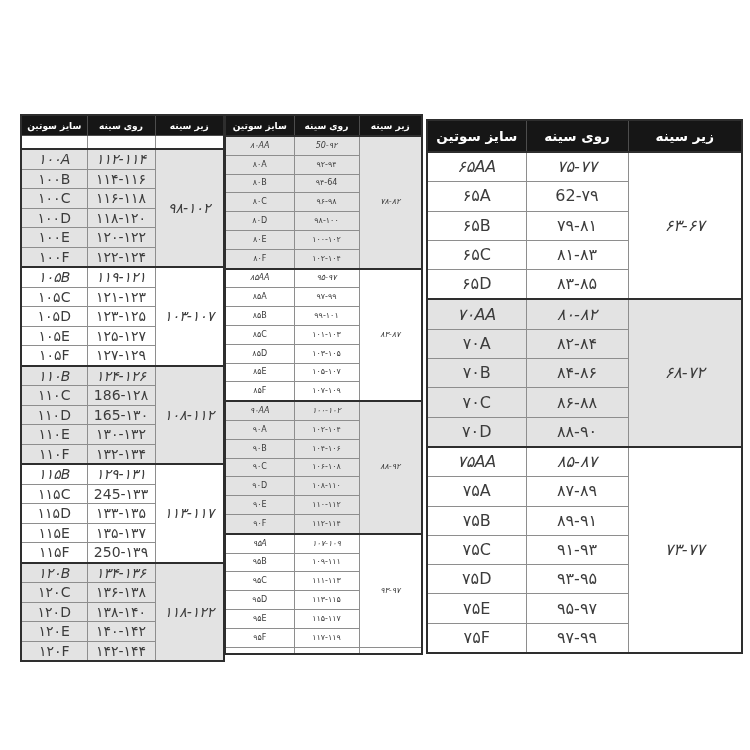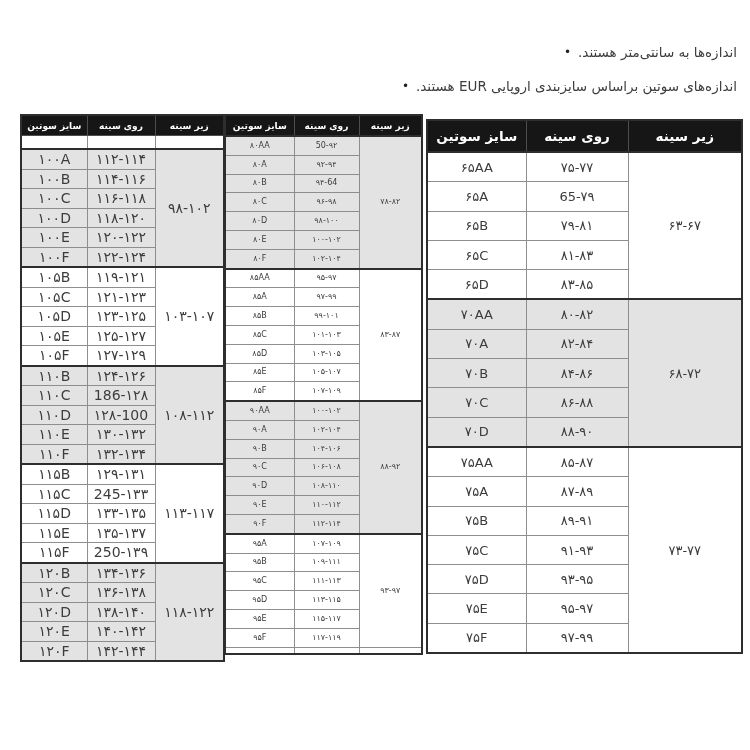--- a/index.html
+++ b/index.html
@@ -21,26 +21,26 @@
   
   .tbl{position:absolute;}
   .tbl table{border-collapse:collapse;table-layout:fixed;width:100%;direction:ltr;
              border:2px solid var(--border-strong);}
   .tbl th{background:var(--header-bg);color:var(--header-text);font-weight:bold;
           text-align:center;vertical-align:middle;border:1px solid #4d4d4d;padding:0;}
   .tbl td{border:1px solid var(--border-light);text-align:center;vertical-align:middle;
           color:var(--cell-text);background:var(--row-plain);padding:0;line-height:1;}
   .tbl tr.shade-gray td{background:var(--row-shade);}
   .tbl tr.shade-white td{background:var(--row-plain);}
-  .tbl tr.group-start td{border-top:2px solid var(--border-strong);}
+  .tbl tr.group-start td{border-top:2px solid var(--border-strong);font-style:italic;}
   .tbl tr.partial td{background:var(--row-plain);}
   
   .tbl-a{left:426px;top:119px;width:315px;}
   .tbl-a th{height:30px;font-size:13.5px;}
-  .tbl-a td{height:28.3px;font-size:13px;}
+  .tbl-a td{height:28.3px;font-size:16px;}
   .tbl-a col:nth-child(1){width:99px}
   .tbl-a col:nth-child(2){width:102px}
   .tbl-a col:nth-child(3){width:114px}
   
   .tbl-b{left:224px;top:114px;width:197px;}
   .tbl-b th{height:19px;font-size:9px;}
   .tbl-b td{height:17.8px;font-size:8px;}
   .tbl-b tr.partial td{height:5px;}
   .tbl-b col:nth-child(1){width:69px}
   .tbl-b col:nth-child(2){width:65px}
@@ -52,24 +52,20 @@
   .tbl-c tr.partial td{height:12px;}
   .tbl-c col:nth-child(1){width:66px}
   .tbl-c col:nth-child(2){width:68px}
   .tbl-c col:nth-child(3){width:69px}
 </style>
 </head>
 <body>
 
 <div class="page">
 
-  <div class="notes">
-    <div class="note"><span class="note-text">اندازه‌ها به سانتی‌متر هستند.</span><span class="bullet">•</span></div>
-    <div class="note"><span class="note-text">اندازه‌های سوتین براساس سایزبندی اروپایی EUR هستند.</span><span class="bullet">•</span></div>
-  </div>
 
   <div class="tbl tbl-a">
     <table>
         <colgroup>
           <col>
           <col>
           <col>
         </colgroup>
         <thead>
           <tr>
@@ -79,21 +75,21 @@
           </tr>
         </thead>
         <tbody>
           <tr class="shade-white group-start">
             <td>۶۵AA</td>
             <td>۷۵-۷۷</td>
             <td class="underbust" rowspan="5">۶۳-۶۷</td>
           </tr>
           <tr class="shade-white">
             <td>۶۵A</td>
-            <td>65-۷۹</td>
+            <td>62-۷۹</td>
           </tr>
           <tr class="shade-white">
             <td>۶۵B</td>
             <td>۷۹-۸۱</td>
           </tr>
           <tr class="shade-white">
             <td>۶۵C</td>
             <td>۸۱-۸۳</td>
           </tr>
           <tr class="shade-white">
@@ -360,21 +356,21 @@
             <td>۱۱۰B</td>
             <td>۱۲۴-۱۲۶</td>
             <td class="underbust" rowspan="5">۱۰۸-۱۱۲</td>
           </tr>
           <tr class="shade-gray">
             <td>۱۱۰C</td>
             <td>186-۱۲۸</td>
           </tr>
           <tr class="shade-gray">
             <td>۱۱۰D</td>
-            <td>۱۲۸-100</td>
+            <td>165-۱۳۰</td>
           </tr>
           <tr class="shade-gray">
             <td>۱۱۰E</td>
             <td>۱۳۰-۱۳۲</td>
           </tr>
           <tr class="shade-gray">
             <td>۱۱۰F</td>
             <td>۱۳۲-۱۳۴</td>
           </tr>
           <tr class="shade-white group-start">

